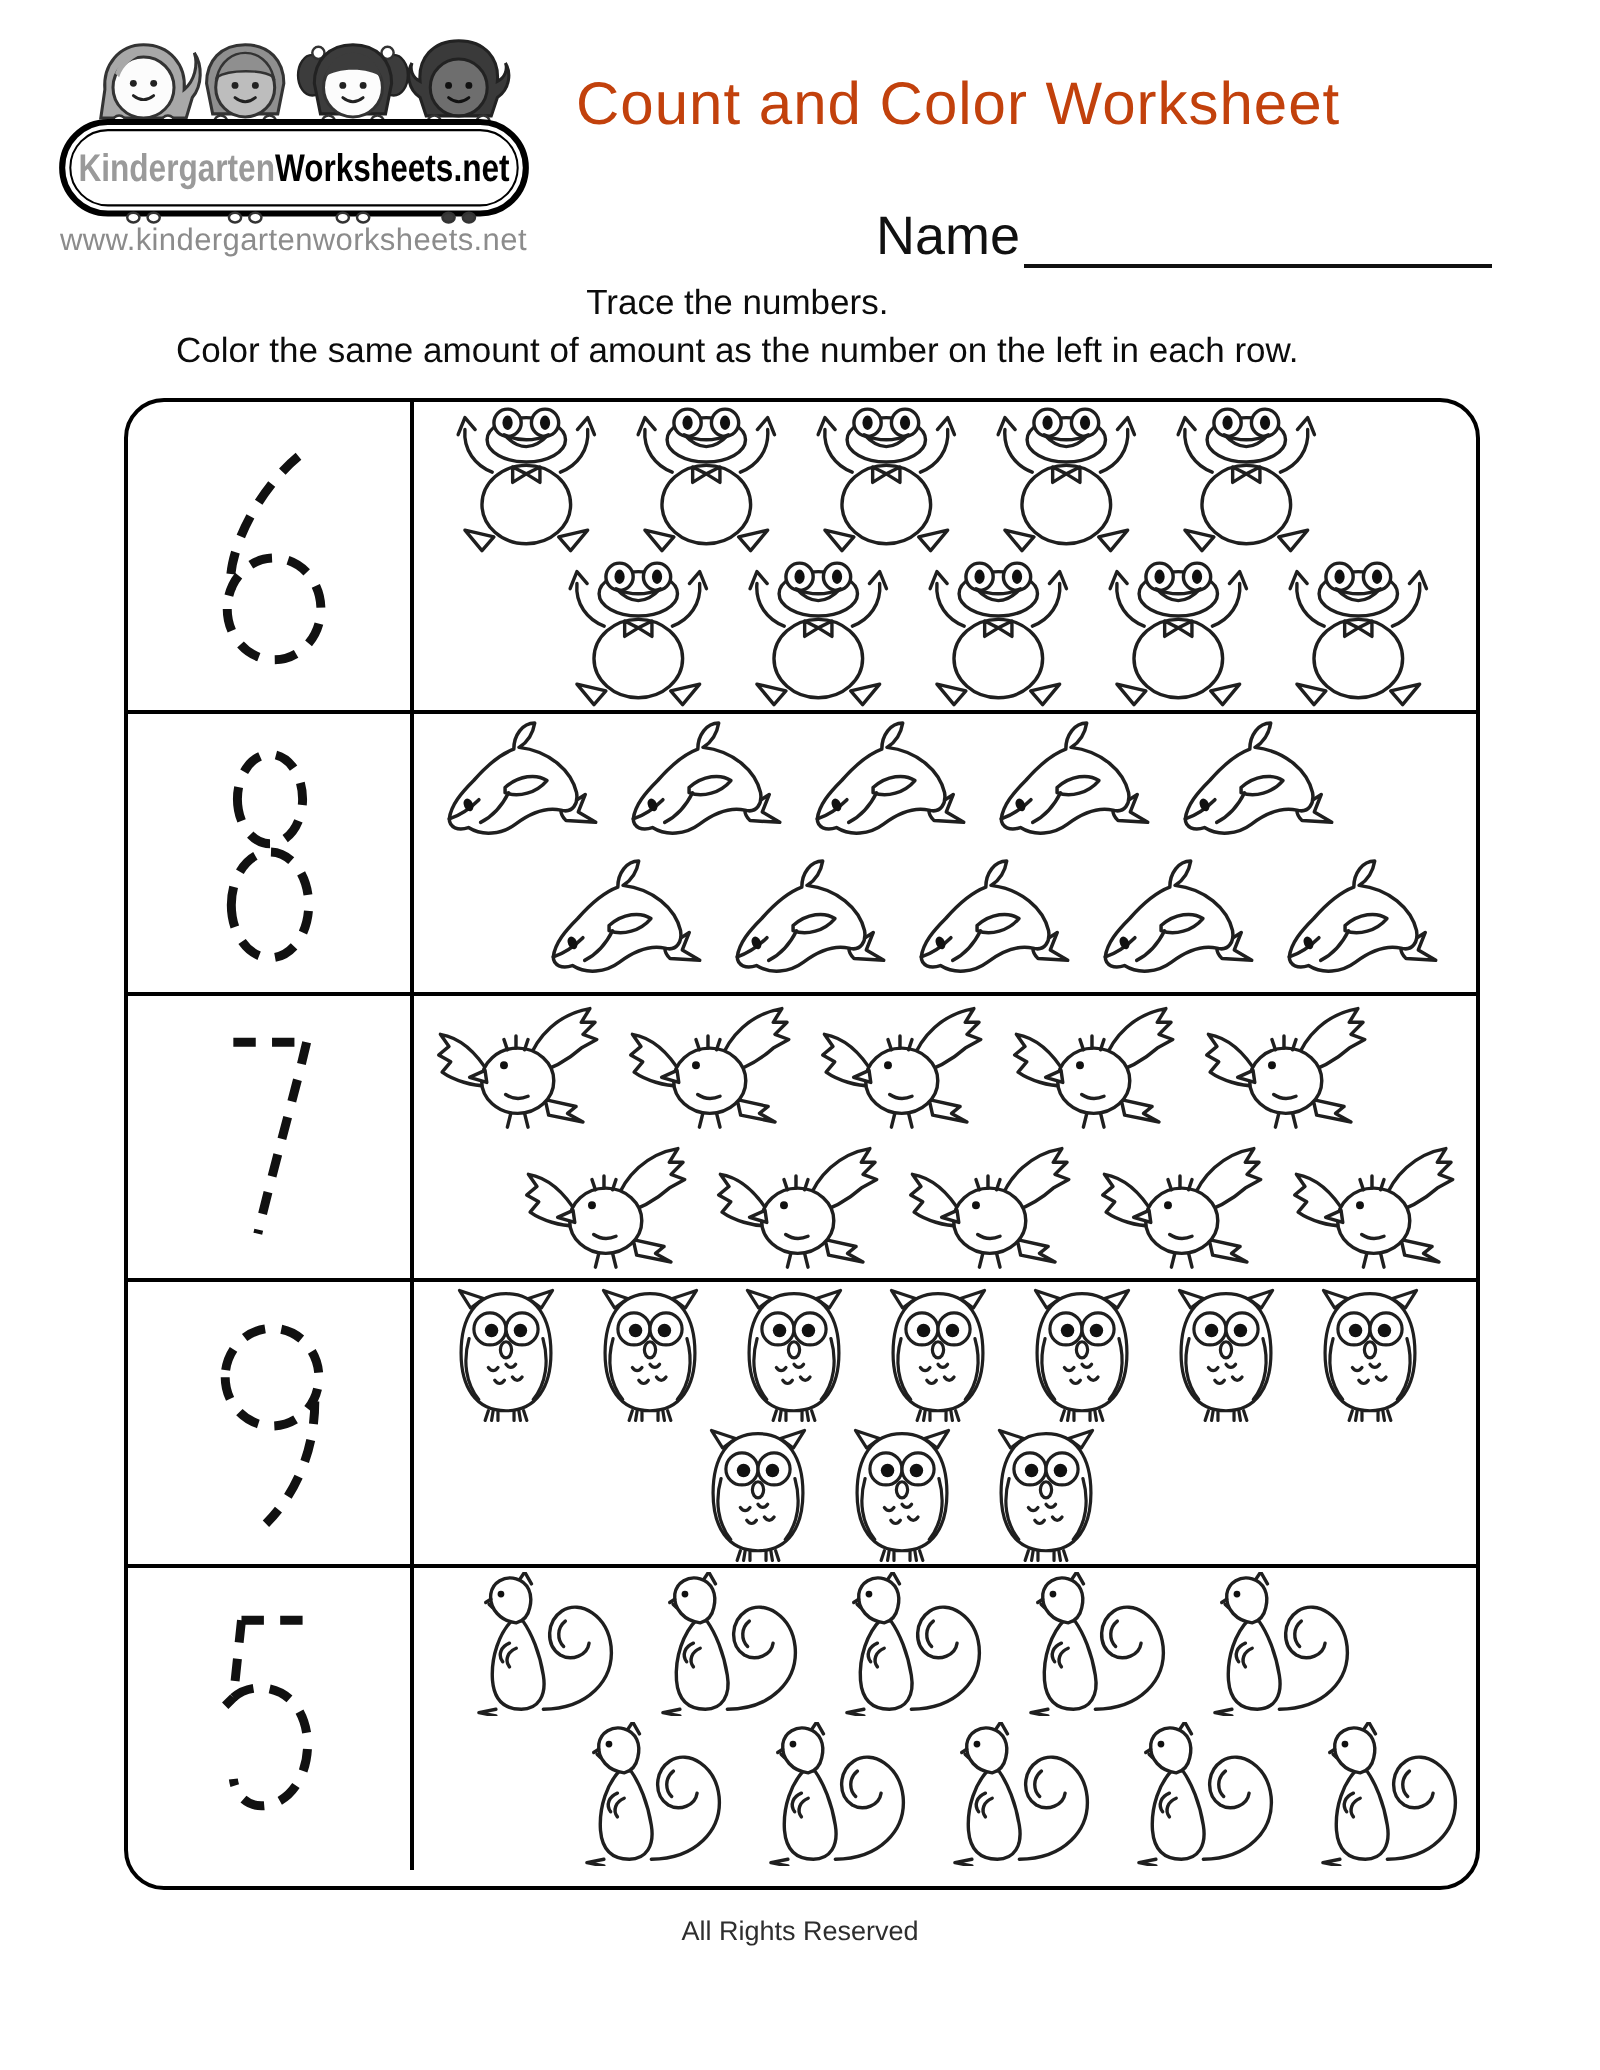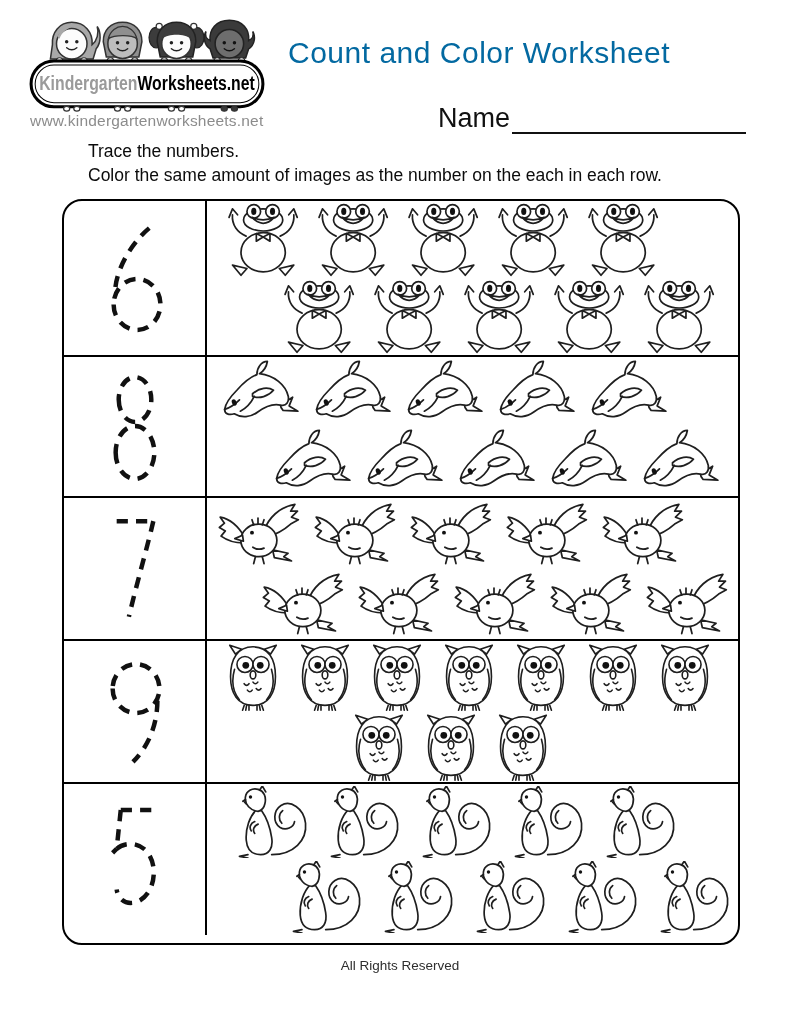--- a/index.html
+++ b/index.html
@@ -1,27 +1,27 @@
 <!DOCTYPE html>
 <html><head>
 <meta charset="utf-8">
 <style>
   html,body{margin:0;padding:0;background:#fff;}
   body{width:800px;height:1035px;position:relative;font-family:"Liberation Sans",sans-serif;color:#111;overflow:hidden;}
 
   
   .logo-wrap{position:absolute;left:26px;top:10px;width:242px;height:102px;}
   .logo-url{position:absolute;left:30px;top:112px;font-size:15.5px;color:#8c8c8c;letter-spacing:.2px;text-align:center;}
-  .page-title{position:absolute;left:288px;top:36px;width:470px;font-size:30px;letter-spacing:.5px;color:#0369a1;white-space:nowrap;}
+  .page-title{position:absolute;left:288px;top:36px;width:470px;font-size:30px;letter-spacing:.5px;color:#c2410c;white-space:nowrap;}
   .name-row{position:absolute;left:438px;top:102px;width:308px;display:flex;align-items:flex-end;font-size:27px;}
   .name-row .lbl{flex:0 0 auto;padding-right:2px;}
   .name-line{flex:1 1 auto;border-bottom:2px solid #111;height:30px;}
 
   
-  .instructions{position:absolute;left:88px;top:139px;font-size:17.5px;line-height:24px;color:#0c0c0c;}
+  .instructions{position:absolute;left:88px;top:139px;font-size:17.5px;line-height:24px;color:#0c0c0c;text-align:center;}
 
   
   .wtable{position:absolute;left:62px;top:199px;width:678px;height:746px;border:2.5px solid #000;border-radius:20px;box-sizing:border-box;overflow:hidden;background:#fff;}
   .wrow{display:flex;border-bottom:2px solid #000;box-sizing:border-box;}
   .wrow:last-child{border-bottom:none;}
   .wrow:nth-child(1){height:156px;}
   .wrow:nth-child(2){height:141px;}
   .wrow:nth-child(3){height:143px;}
   .wrow:nth-child(4){height:143px;}
   .wrow:nth-child(5){height:151px;}
@@ -190,21 +190,21 @@
 <div class="logo-url">www.kindergartenworksheets.net</div>
 
 <div class="page-title">Count and Color Worksheet</div>
 <div class="name-row">
   <span class="lbl">Name</span>
   <span class="name-line"></span>
 </div>
 
 <div class="instructions">
   <div>Trace the numbers.</div>
-  <div>Color the same amount of images as the number on the each in each row.</div>
+  <div>Color the same amount of amount as the number on the left in each row.</div>
 </div>
 
 <div class="wtable">
     <div class="wrow">
       <div class="numcell">
         <svg viewBox="0 0 60 110" width="62" height="112" class="tracenum">
           <path d="M44,6 C33,15 20,32 14,50 C11,59 10,66 11,72"></path>
           <path d="M9,81 a23,25 0 1 0 46,0 a23,25 0 1 0 -46,0"></path>
         </svg>
       </div>

